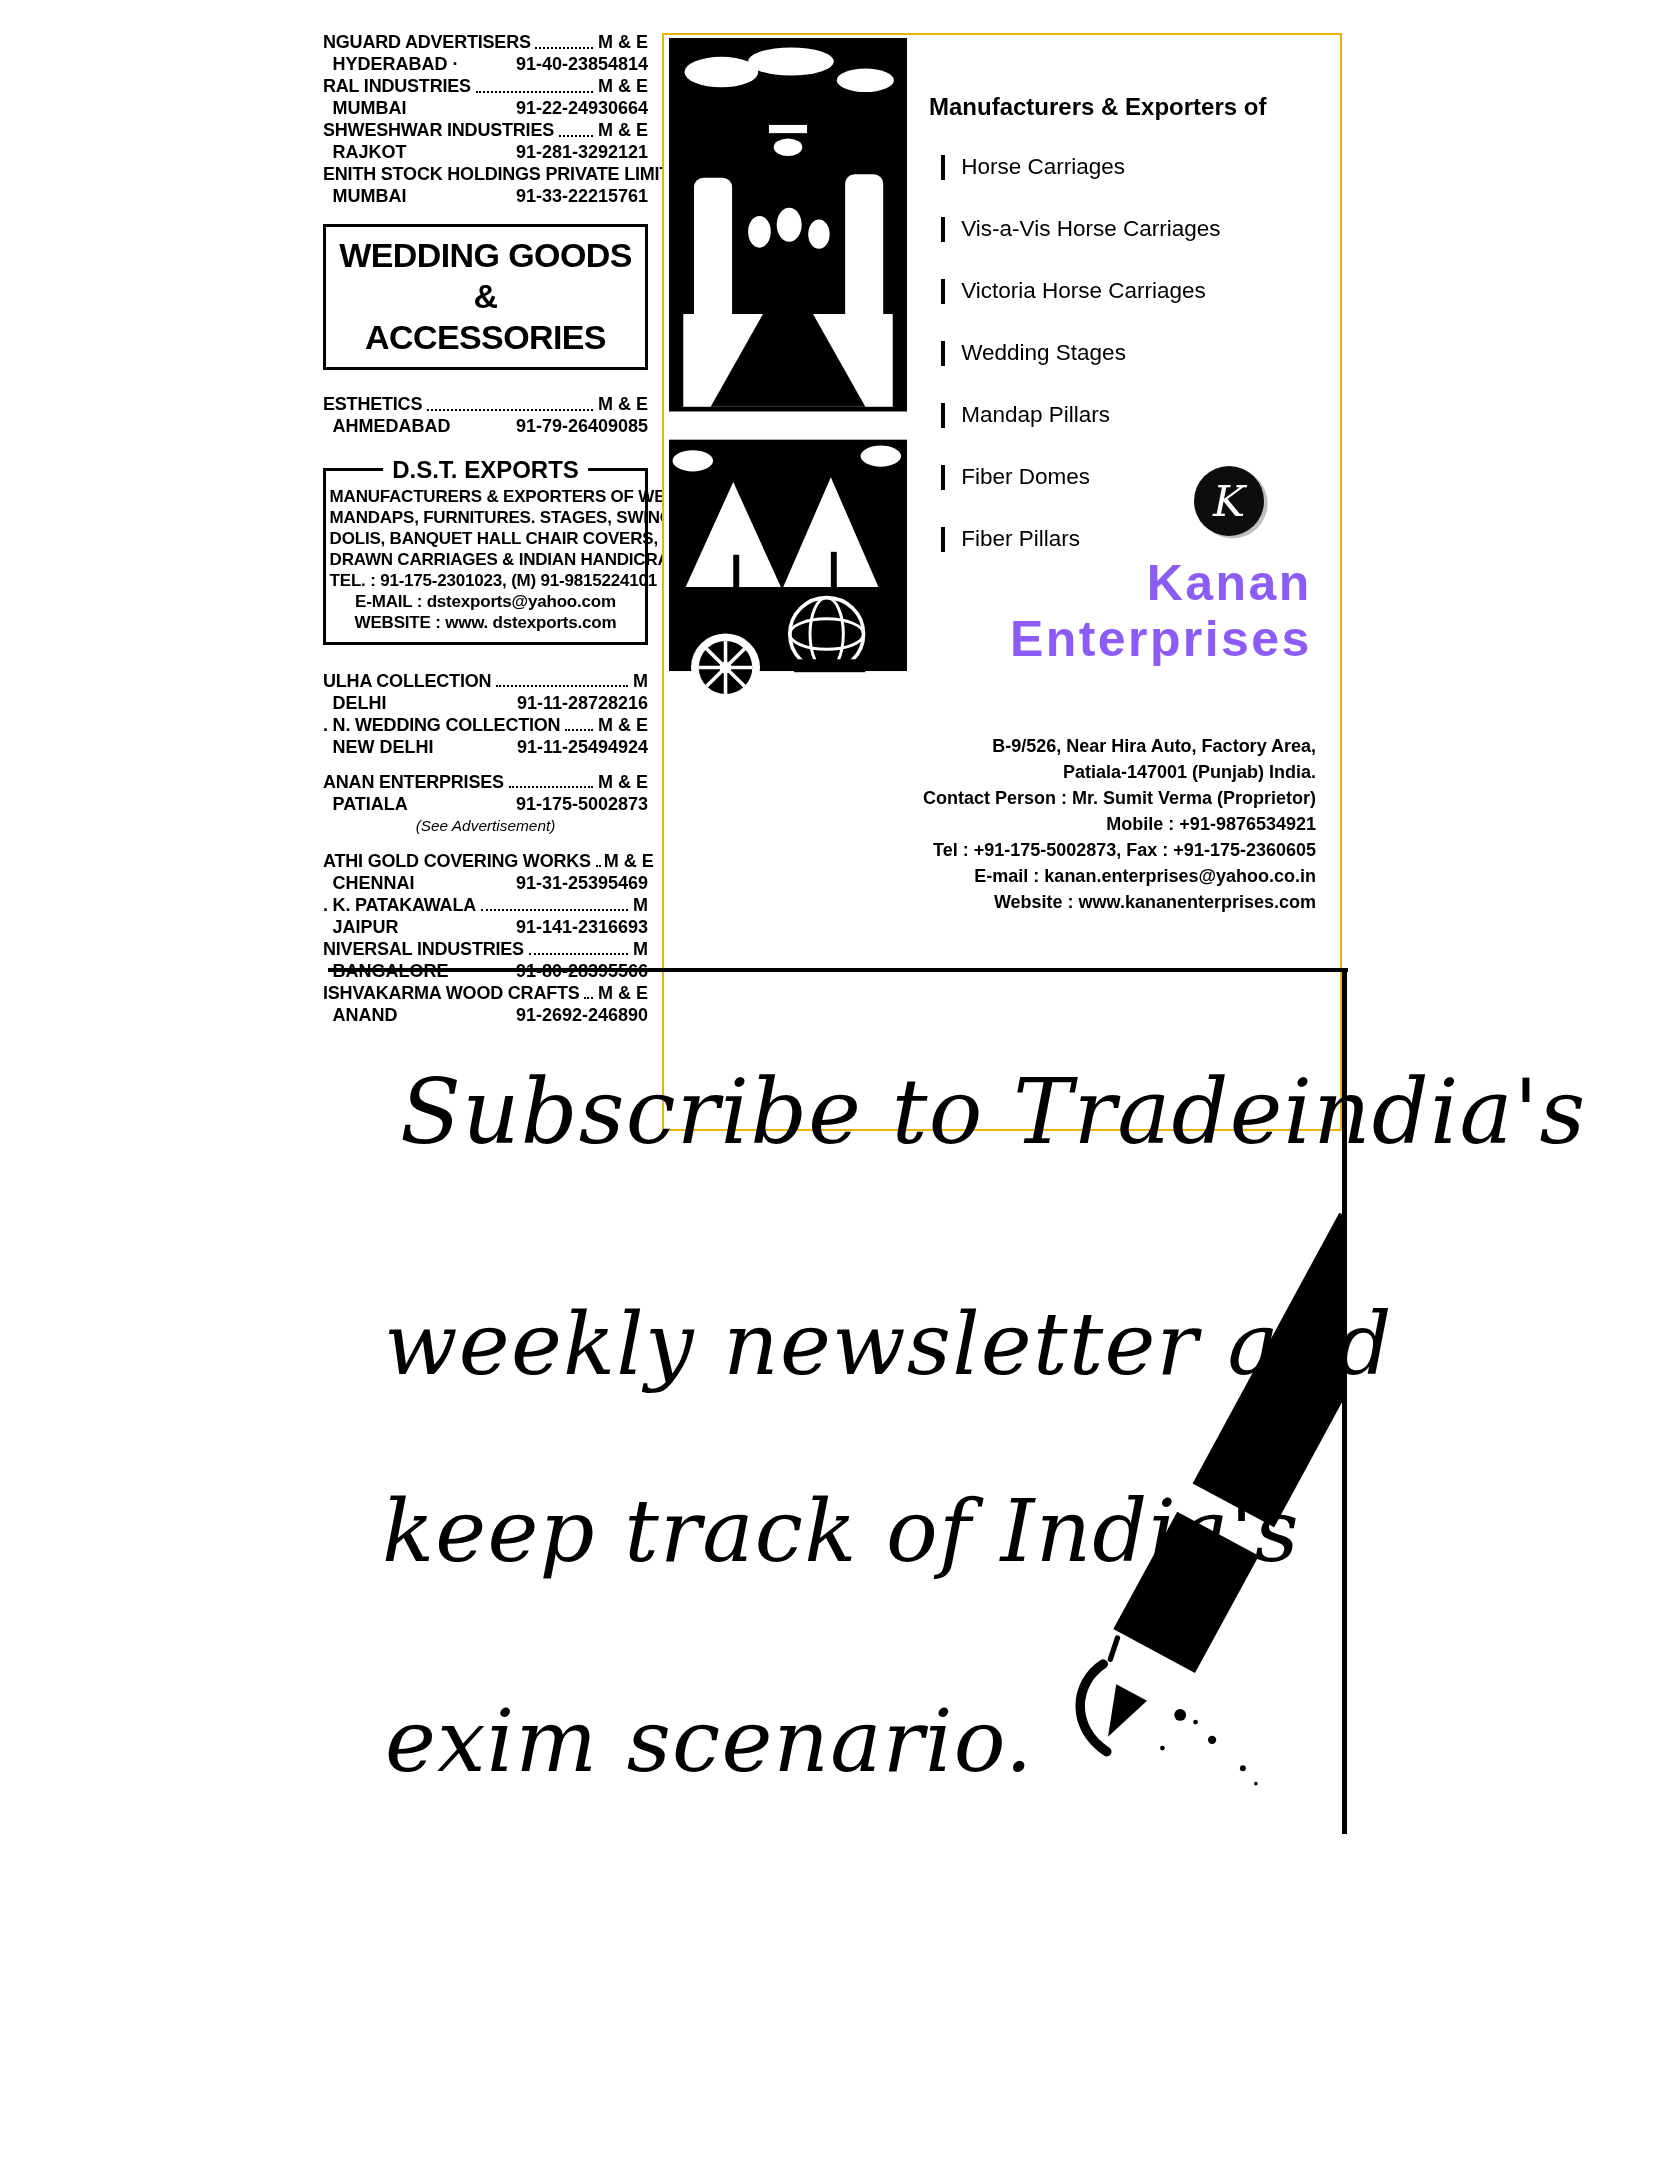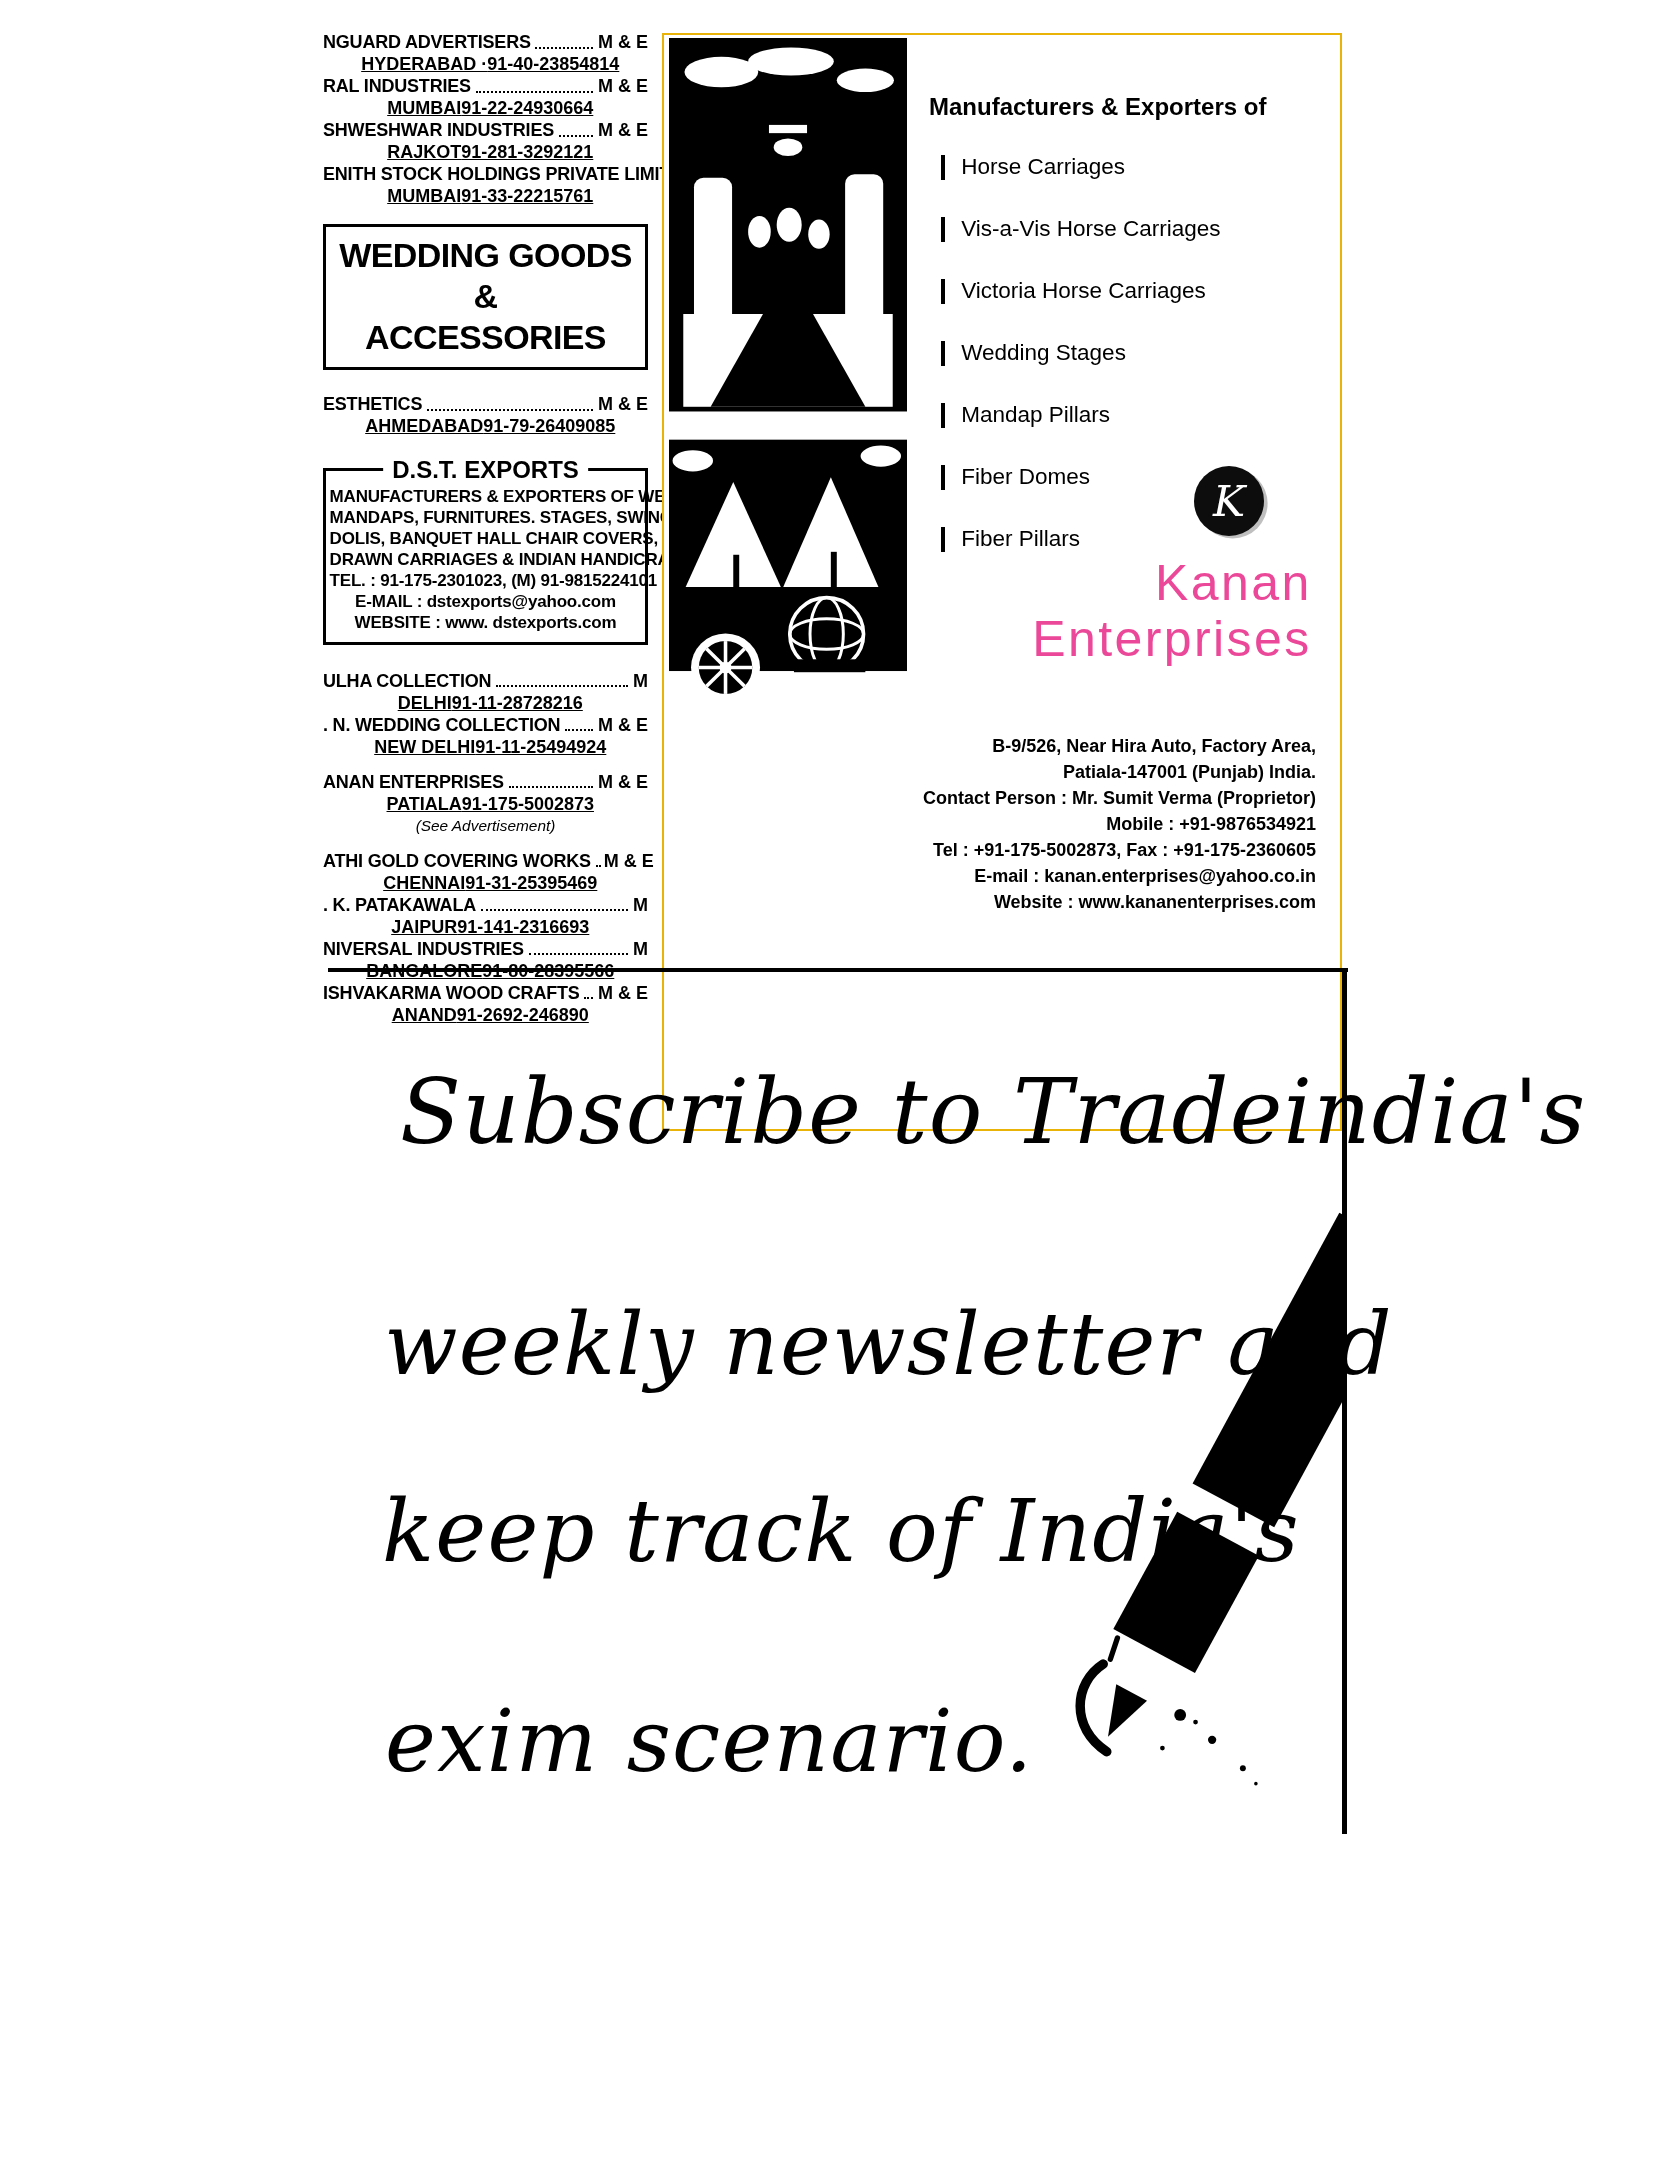--- a/index.html
+++ b/index.html
@@ -8,21 +8,21 @@
 
   
   .left-col{position:absolute;left:323px;top:31px;width:325px;}
   .lrow{margin:0;}
   .lrow.gap{margin-top:13px;}
   .lline1{display:flex;align-items:flex-end;font-weight:bold;font-size:18px;line-height:22px;white-space:nowrap;}
   .l-name{letter-spacing:-0.2px;}
   .l-leader{flex:1;margin:0 4.7px 4.1px 4.7px;border-bottom:2.4px dotted #000;min-width:3.6px;}
   .lrow.no-leader .l-leader{border-bottom:none;min-width:6px;}
   .l-grade{letter-spacing:0;}
-  .lline2{display:flex;justify-content:center;font-weight:bold;font-size:18px;line-height:22px;padding-left:9.5px;text-decoration:underline;}
+  .lline2{display:flex;justify-content:space-between;font-weight:bold;font-size:18px;line-height:22px;padding-left:9.5px;}
   .l-note{text-align:center;font-style:italic;font-size:15.4px;line-height:22px;font-family:"Liberation Sans",sans-serif;}
 
   .section-box{border:3.6px solid #000;margin:16.6px 0 22.5px 0;padding:8.3px 3.6px 9.5px 3.6px;text-align:center;
                font-weight:bold;font-size:34px;line-height:41px;letter-spacing:-0.6px;}
 
   .dst-box{position:relative;border:3.6px solid #000;margin:31px 0 25px 0;padding:15.4px 3.6px 8.3px 3.6px;text-align:center;}
   .dst-title{position:absolute;top:-15.4px;left:50%;transform:translateX(-50%);background:#fff;
              padding:0 9.5px;font-size:24px;font-weight:bold;white-space:nowrap;}
   .dst-line{font-size:17px;font-weight:bold;line-height:21px;letter-spacing:-0.2px;white-space:nowrap;}
 
@@ -31,22 +31,22 @@
           border:2px solid #eab308;box-sizing:border-box;background:#fff;}
   .photo-strip{position:absolute;left:4.7px;top:3px;width:238px;height:690px;}
   .ad-heading{position:absolute;left:265px;top:58px;font-size:24px;font-weight:bold;white-space:nowrap;}
   .products{position:absolute;left:265px;top:89px;margin:12px;padding:0;list-style:none;}
   .prod{height:62px;display:flex;align-items:center;font-size:22.5px;}
   .bullet-bar{width:3.6px;height:25px;background:#000;margin-right:16.6px;flex:0 0 auto;}
   .brand-logo{position:absolute;left:530px;top:431px;width:70px;height:70px;border-radius:50%;
               background:#0d0d0d;display:flex;align-items:center;justify-content:center;
               box-shadow:3.6px 2.4px 0 0 rgba(0,0,0,0.25);}
   .brand-logo span{color:#fff;font-family:"DejaVu Serif",serif;font-style:italic;font-size:43px;line-height:43px;}
-  .brand-name{position:absolute;right:28.4px;top:520px;text-align:right;color:#ec4899;
-              font-size:50px;line-height:56px;letter-spacing:2.4px;font-weight:normal;}
+  .brand-name{position:absolute;right:28.4px;top:520px;text-align:right;color:#8b5cf6;
+              font-size:50px;line-height:56px;letter-spacing:2.4px;font-weight:bold;}
   .ad-address{position:absolute;right:24px;top:698px;text-align:right;font-size:18px;
               font-weight:bold;line-height:26px;white-space:nowrap;}
 
   
   .sub-top{position:absolute;left:328px;top:968px;width:1020px;height:4.1px;background:#000;}
   .sub-right{position:absolute;left:1342px;top:968px;width:4.7px;height:866px;background:#000;}
   .script-line{position:absolute;font-family:"DejaVu Serif",serif;font-style:italic;
                white-space:nowrap;letter-spacing:1.2px;color:#000;}
   .s1{left:400px;top:1060px;font-size:89px;}
   .s2{left:384px;top:1294px;font-size:86px;}

